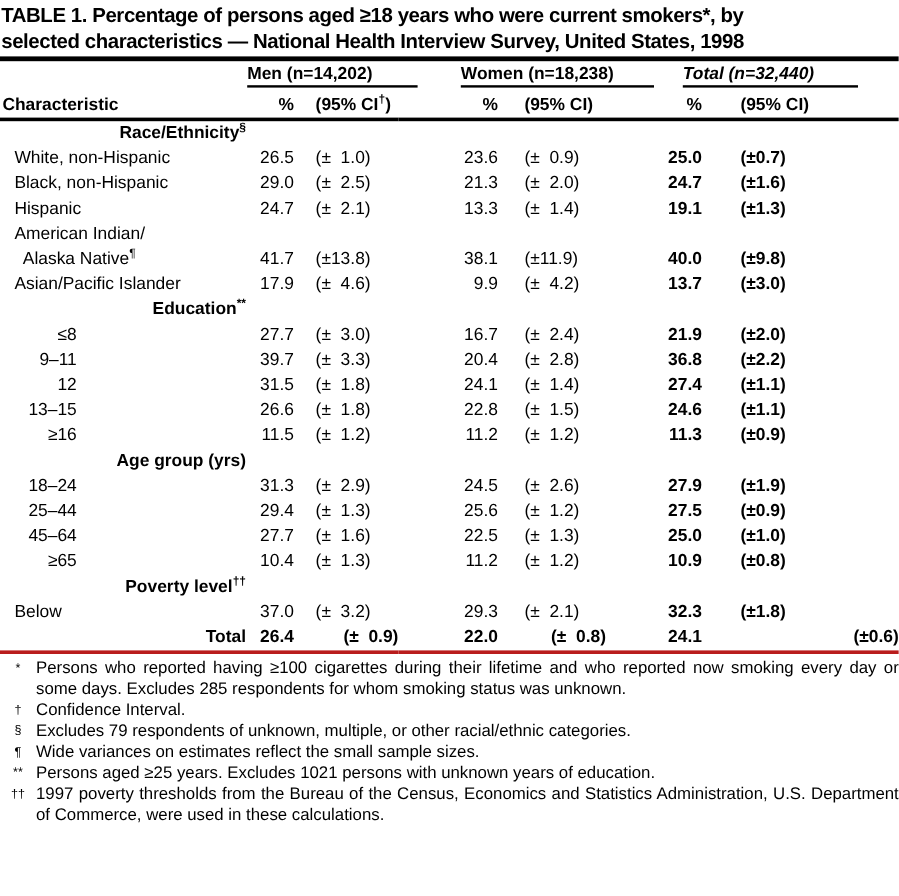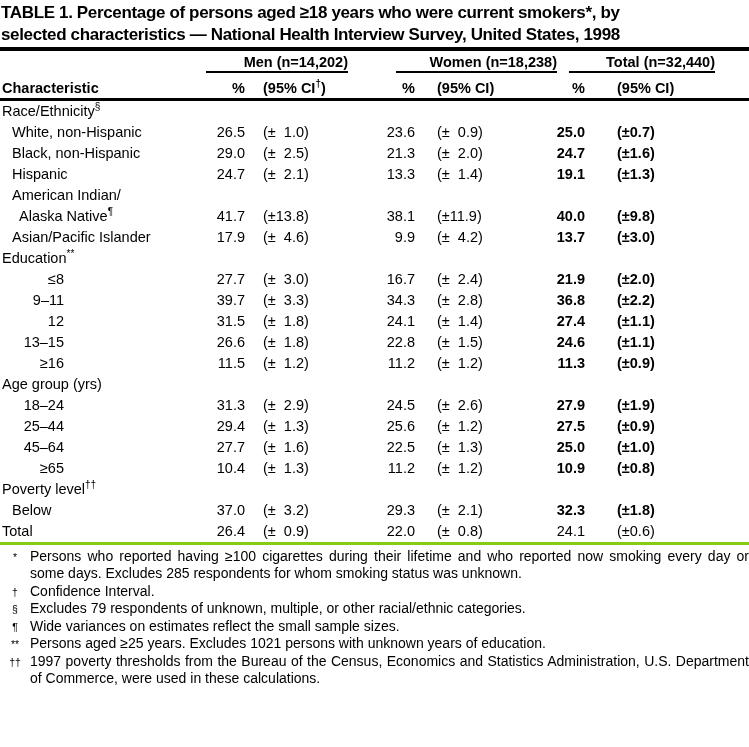--- a/index.html
+++ b/index.html
@@ -27,30 +27,30 @@
   .rule-top {
     height: 4px;
     background: #000;
     margin-top: 2px;
   }
   
   .grp-row { position: relative; height: 25px; }
   .grp {
     position: absolute;
     top: 3px;
-    text-align: right;
+    text-align: left;
     font-weight: bold;
     font-size: 14.5px;
     border-bottom: 2px solid #000;
     padding-bottom: 1px;
     white-space: nowrap;
   }
   #grp-men   { left: 206px; width: 142px; }
-  #grp-women { left: 396px; width: 161px; }
-  #grp-total { left: 569px; width: 146px; }
+  #grp-women { left: 384px; width: 161px; }
+  #grp-total { left: 569px; width: 146px; font-style: italic; }
 
   table {
     border-collapse: collapse;
     table-layout: fixed;
     width: 749px;
     font-size: 14.5px;
   }
   thead td {
     font-weight: bold;
     border-bottom: 3px solid #000;
@@ -69,22 +69,22 @@
   }
   .lab { text-align: left; padding-left: 2px; }
   .ind1 { padding-left: 12px; }
   .ind2 { padding-left: 19px; }
   .numlab { display: inline-block; width: 62px; text-align: right; }
   .c-pct { text-align: right; }
   .c-ci  { text-align: left; padding-left: 18px; }
   .c-ci-w { padding-left: 22px; }
   .c-ci-t { padding-left: 32px; }
   .c-tot { font-weight: bold; }
-  .bold  { font-weight: normal; }
-  .total-row td { border-bottom: 3px solid #84cc16; }
+  .bold  { font-weight: bold; text-align: right; }
+  .total-row td { border-bottom: 3px solid #b91c1c; }
   sup {
     font-size: 10px;
     line-height: 0;
     vertical-align: super;
   }
   .footnotes {
     margin-top: 3px;
     font-size: 14px;
     line-height: 17.5px;
   }
@@ -220,21 +220,21 @@
           <td class="c-ci">(± 3.0)</td>
           <td class="c-pct">16.7</td>
           <td class="c-ci c-ci-w">(± 2.4)</td>
           <td class="c-pct c-tot">21.9</td>
           <td class="c-ci c-ci-t c-tot">(±2.0)</td>
         </tr>
         <tr>
           <td class="lab"><span class="numlab">9–11</span></td>
           <td class="c-pct">39.7</td>
           <td class="c-ci">(± 3.3)</td>
-          <td class="c-pct">34.3</td>
+          <td class="c-pct">20.4</td>
           <td class="c-ci c-ci-w">(± 2.8)</td>
           <td class="c-pct c-tot">36.8</td>
           <td class="c-ci c-ci-t c-tot">(±2.2)</td>
         </tr>
         <tr>
           <td class="lab"><span class="numlab">12</span></td>
           <td class="c-pct">31.5</td>
           <td class="c-ci">(± 1.8)</td>
           <td class="c-pct">24.1</td>
           <td class="c-ci c-ci-w">(± 1.4)</td>

